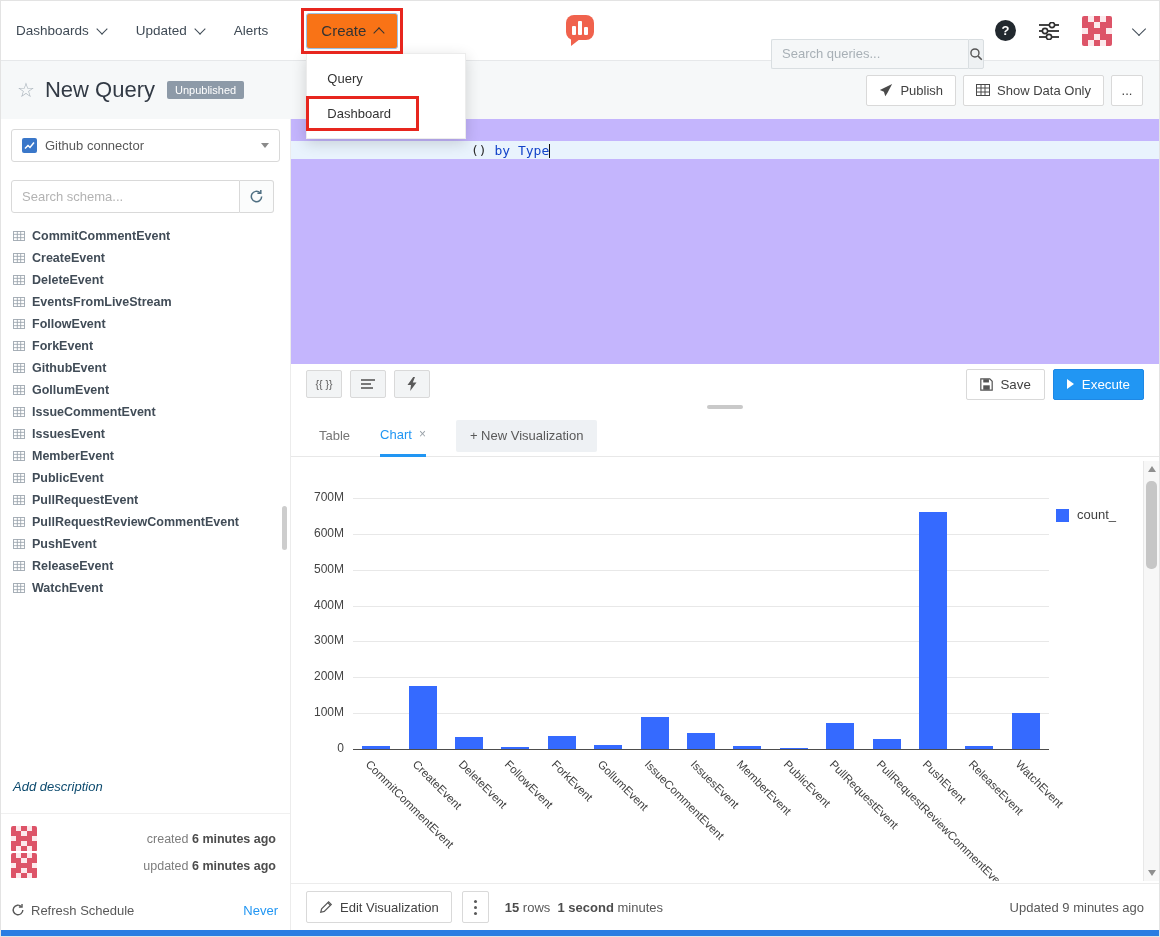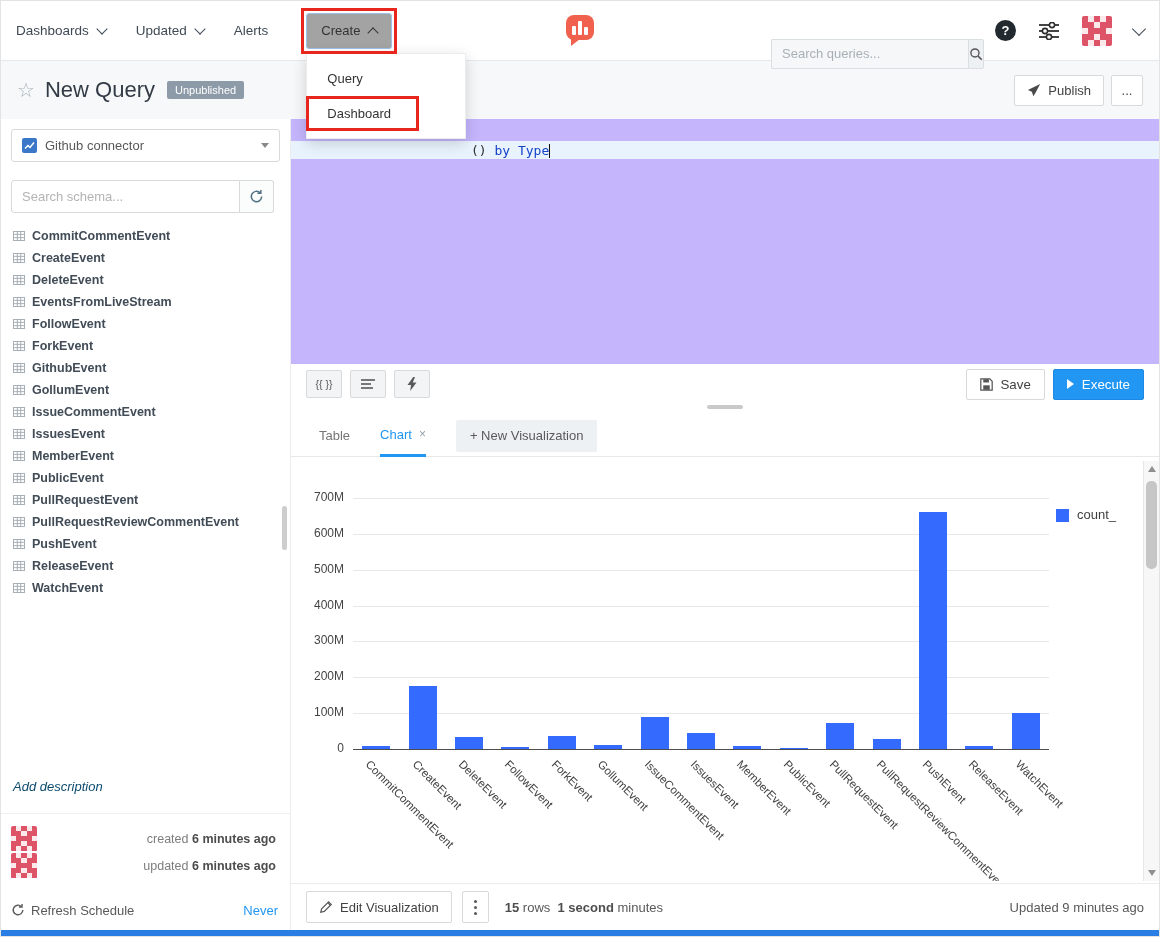--- a/index.html
+++ b/index.html
@@ -12,22 +12,22 @@
   }
   
   .topnav { position:absolute; top:0; left:0; right:0; height:60px; background:#fff;
             border-bottom:1px solid #e6e8ea; display:flex; align-items:center; padding:0 15px; z-index:50; }
   .nav-item { display:flex; align-items:center; gap:9px; margin-right:30px; color:#3f4a55;
               font-size:13.5px; cursor:pointer; }
   .chev { width:8px; height:8px; border-right:1.6px solid #3f4a55; border-bottom:1.6px solid #3f4a55;
           display:inline-block; transform:rotate(45deg); margin-top:-4px; }
   .chev.up { transform:rotate(-135deg); margin-top:4px; }
   .create-wrap { position:relative; margin-left:8px; }
-  .create-btn { background:#a3a3a3; border:1px solid #9cc2e8; border-radius:3px; height:36px;
-                padding:0 14px; display:flex; align-items:center; gap:9px; color:#333; font-size:13px; }
+  .create-btn { background:#f97316; border:1px solid #9cc2e8; border-radius:3px; height:36px;
+                padding:0 14px; display:flex; align-items:center; gap:9px; color:#333; font-size:15px; }
   .annotation-create { position:absolute; left:-5px; top:-5px; right:-5px; bottom:-5px;
                        border:3px solid #e7261e; pointer-events:none; z-index:130; }
   .logo { position:absolute; left:562px; top:12px; width:34px; height:34px; }
   .nav-right { margin-left:auto; display:flex; align-items:center; gap:22px; }
   .searchbox { display:flex; width:202px; height:30px;margin-top:46px; }
   .searchbox input { flex:1; background:#f5f7f8; border:1px solid #d9dee1; border-right:none;
                      border-radius:2px 0 0 2px; padding:0 10px; font-size:13px; color:#333;
                      font-family:"Liberation Sans",sans-serif; outline:none; }
   .searchbox input::placeholder { color:#a8b0b6; }
   .search-btn { width:33px; border:1px solid #d9dee1; background:#eef1f3; border-radius:0 2px 2px 0;
@@ -240,20 +240,30 @@
   <span class="star">☆</span>
   <span class="page-title">New Query</span>
   <span class="badge">Unpublished</span>
   <div class="hdr-actions">
     <button class="hdr-btn">
       <svg width="14" height="14" viewBox="0 0 16 16">
         <path d="M15 1 L1 8 l4.6 1.9 L7.2 15 l2.4-3.7 L15 1z" fill="#4a4a4a"></path>
       </svg>
       <span>Publish</span>
     </button>
+    <button class="hdr-btn">
+      <svg width="14" height="12" viewBox="0 0 14 12">
+        <rect x="0.5" y="0.5" width="13" height="11" fill="none" stroke="#4a4a4a"></rect>
+        <line x1="0.5" y1="4" x2="13.5" y2="4" stroke="#4a4a4a"></line>
+        <line x1="0.5" y1="8" x2="13.5" y2="8" stroke="#4a4a4a"></line>
+        <line x1="5" y1="0.5" x2="5" y2="11.5" stroke="#4a4a4a"></line>
+        <line x1="9" y1="0.5" x2="9" y2="11.5" stroke="#4a4a4a"></line>
+      </svg>
+      <span>Show Data Only</span>
+    </button>
     <button class="hdr-btn square">...</button>
   </div>
 </div>
 
 <div class="sidebar">
   <div class="ds-select">
     <svg width="15" height="15" viewBox="0 0 15 15">
       <rect width="15" height="15" rx="2" fill="#3a77c9"></rect>
       <path d="M3 10.5 l3-3 2 2 4-5" stroke="#fff" stroke-width="1.5" fill="none"></path>
     </svg>

